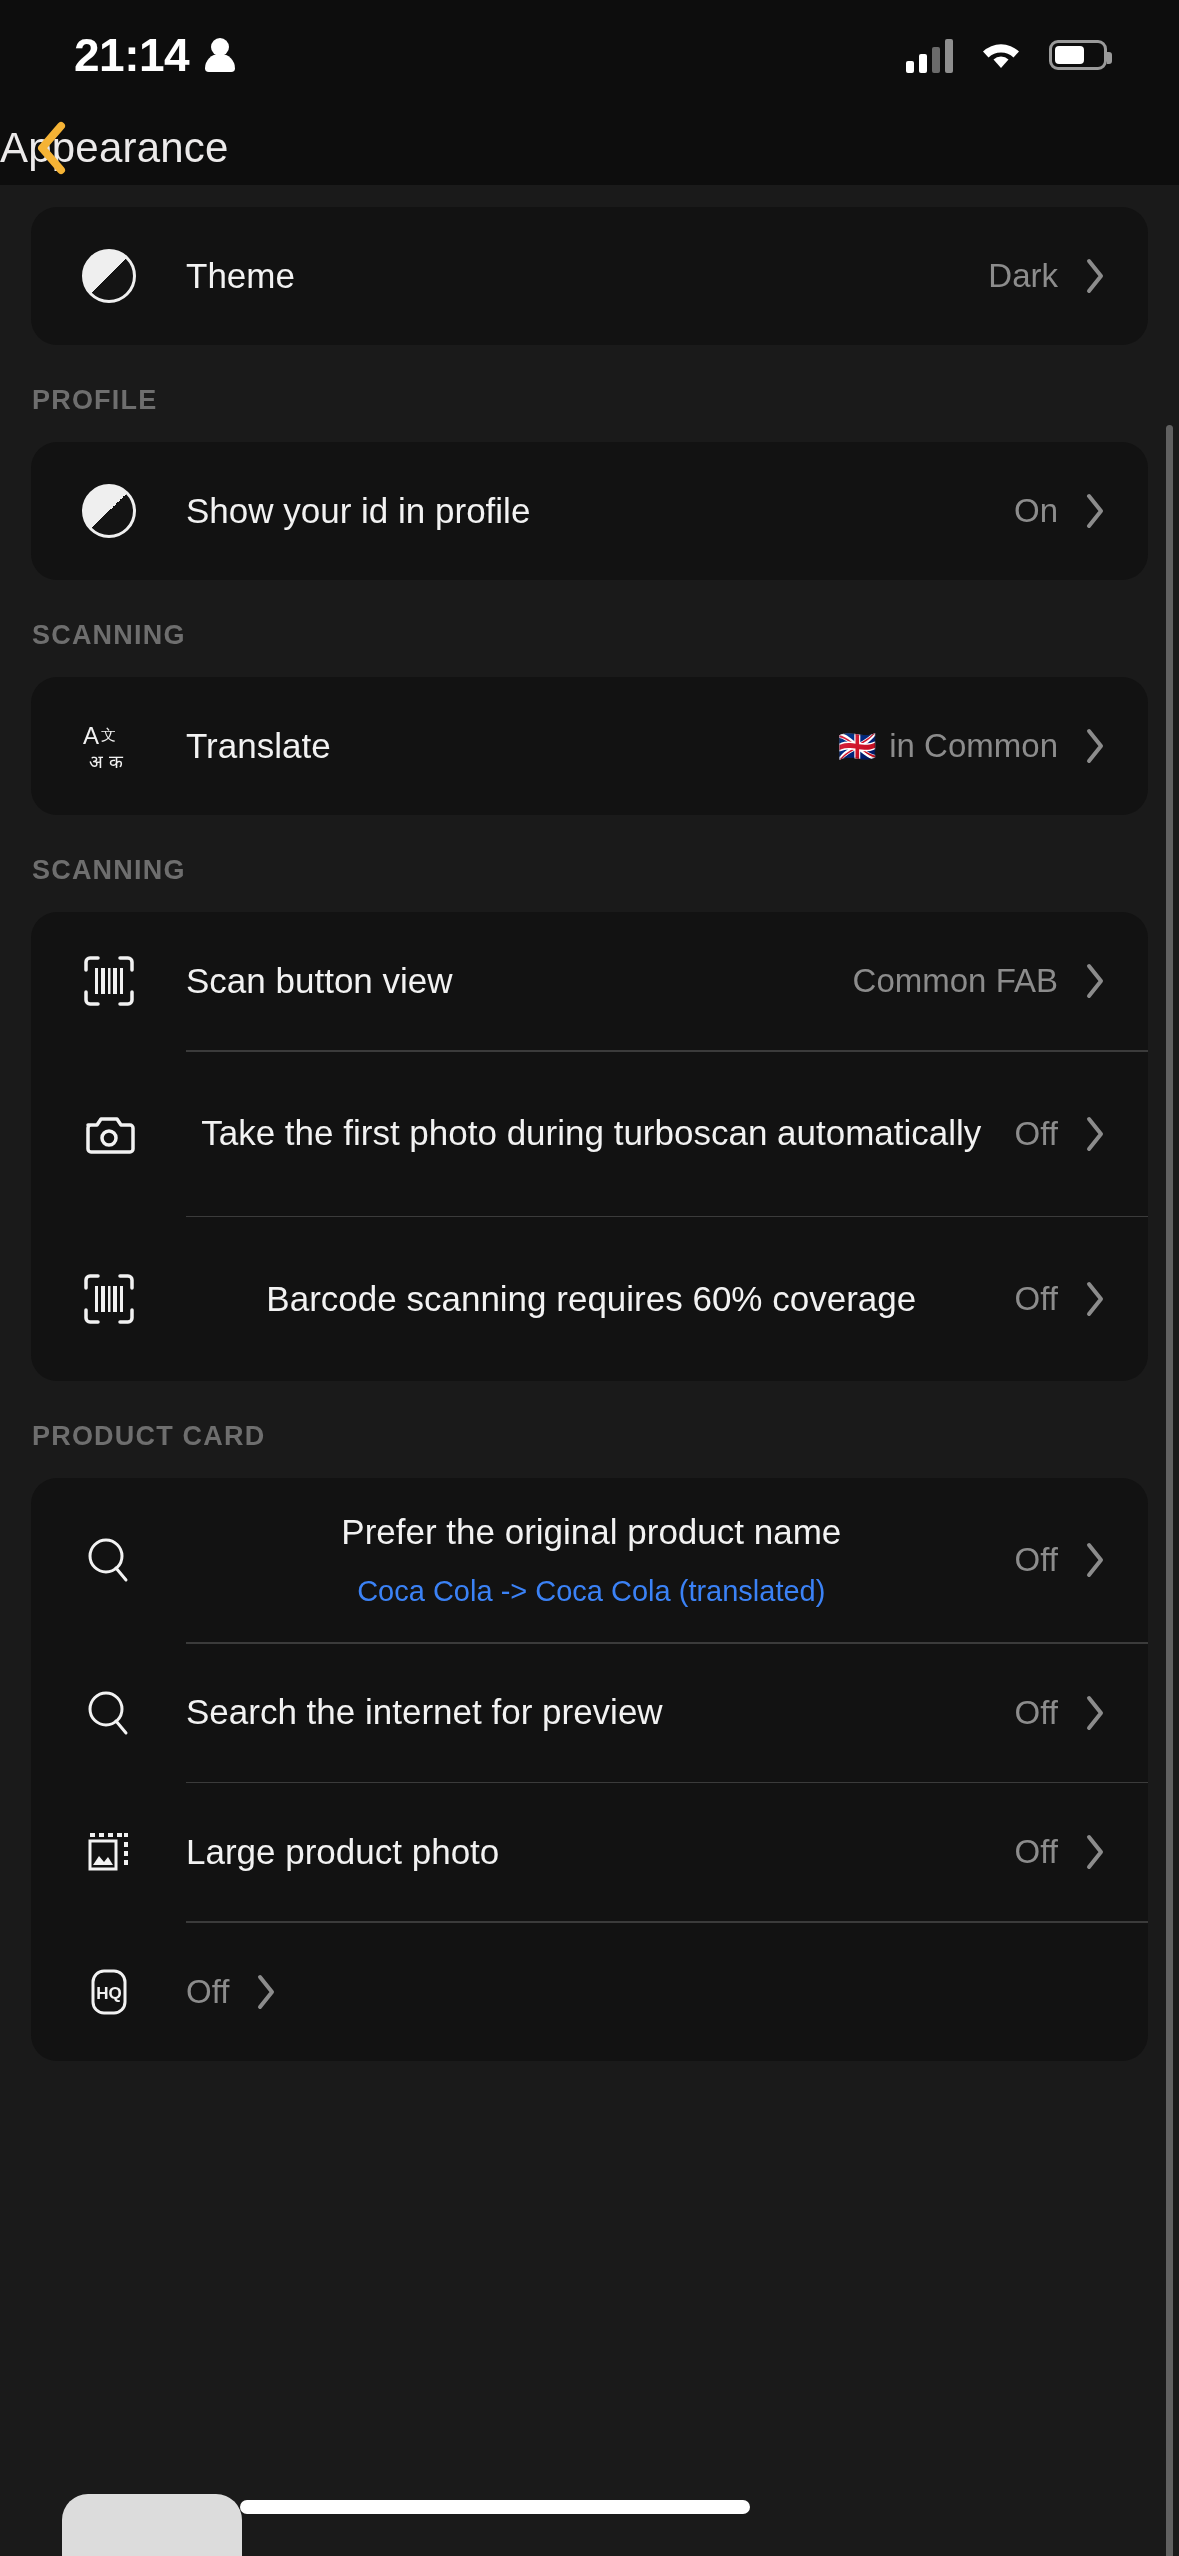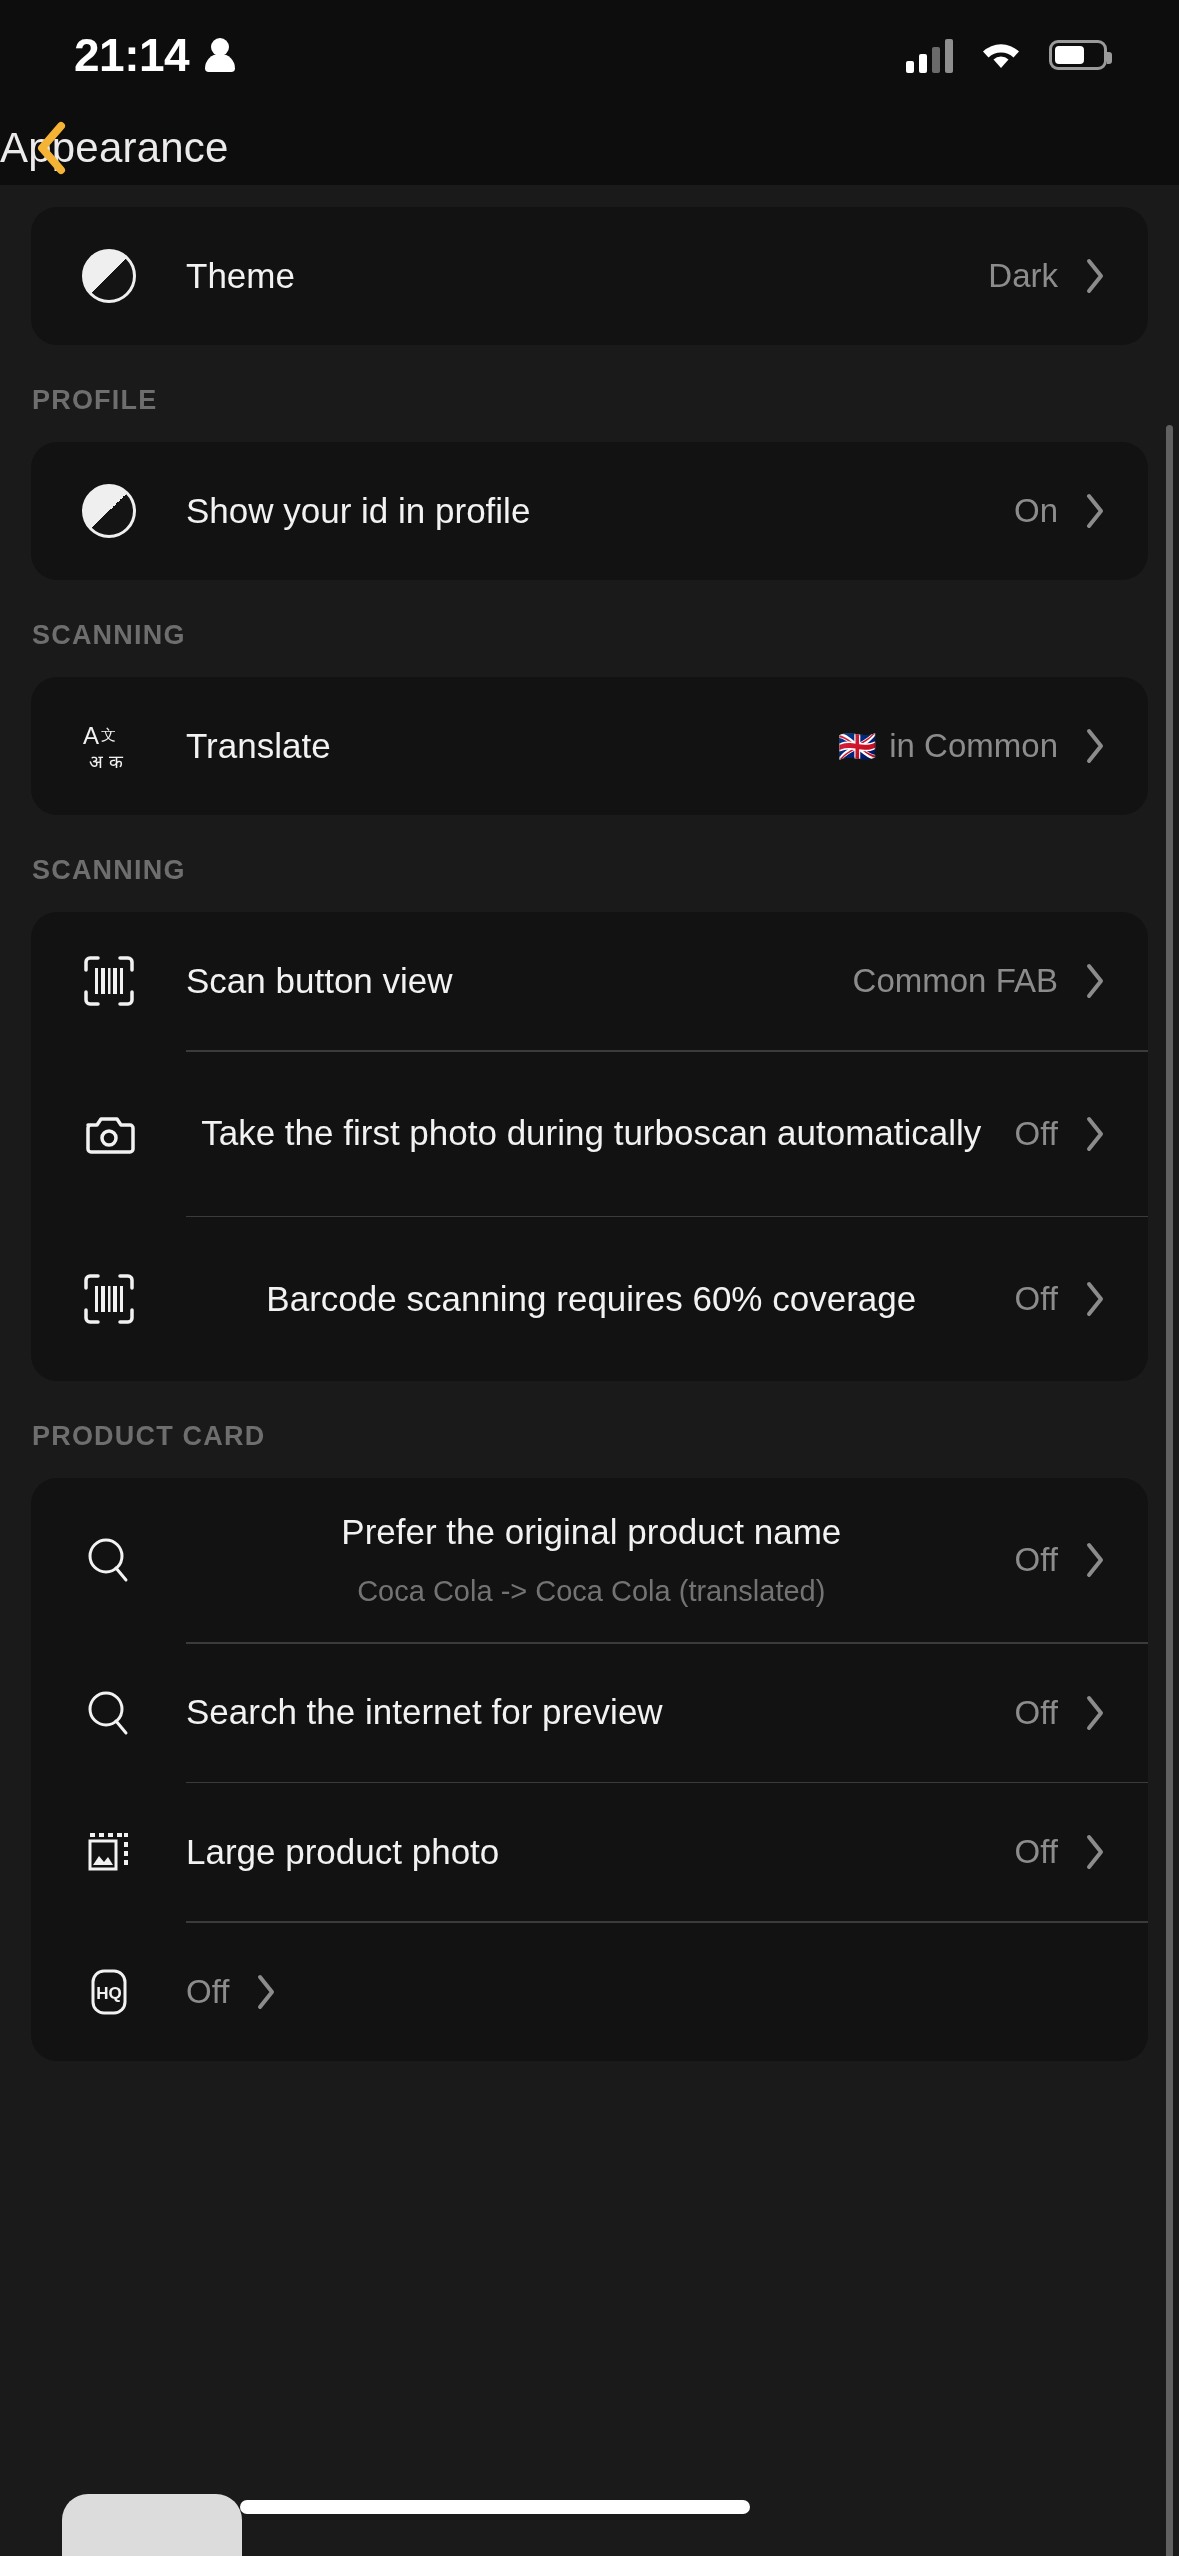--- a/index.html
+++ b/index.html
@@ -94,21 +94,21 @@
   .row .icon-cell {
     width:155px; min-width:155px;
     display:flex; align-items:center; justify-content:center;
     align-self:center;
   }
   .row .labels { flex:1; padding-right:18px; }
   .row .title {
     font-size:35px; color:#f2f2f2; line-height:1.22; font-weight:400;
   }
   .row .subtitle {
-    font-size:29px; color:#737373; line-height:1.22; margin-top:21px;
+    font-size:29px; color:#3b82f6; line-height:1.22; margin-top:21px;
   }
   .row .value {
     font-size:33px; color:#8c8c8c; white-space:nowrap;
     display:flex; align-items:center; gap:12px;
   }
   .row .chev { width:46px; display:flex; justify-content:center; margin-left:14px; }
   .flag { font-size:31px; line-height:1; }
 
   .divider {
     height:1.6px; background:#3b3b3b;

